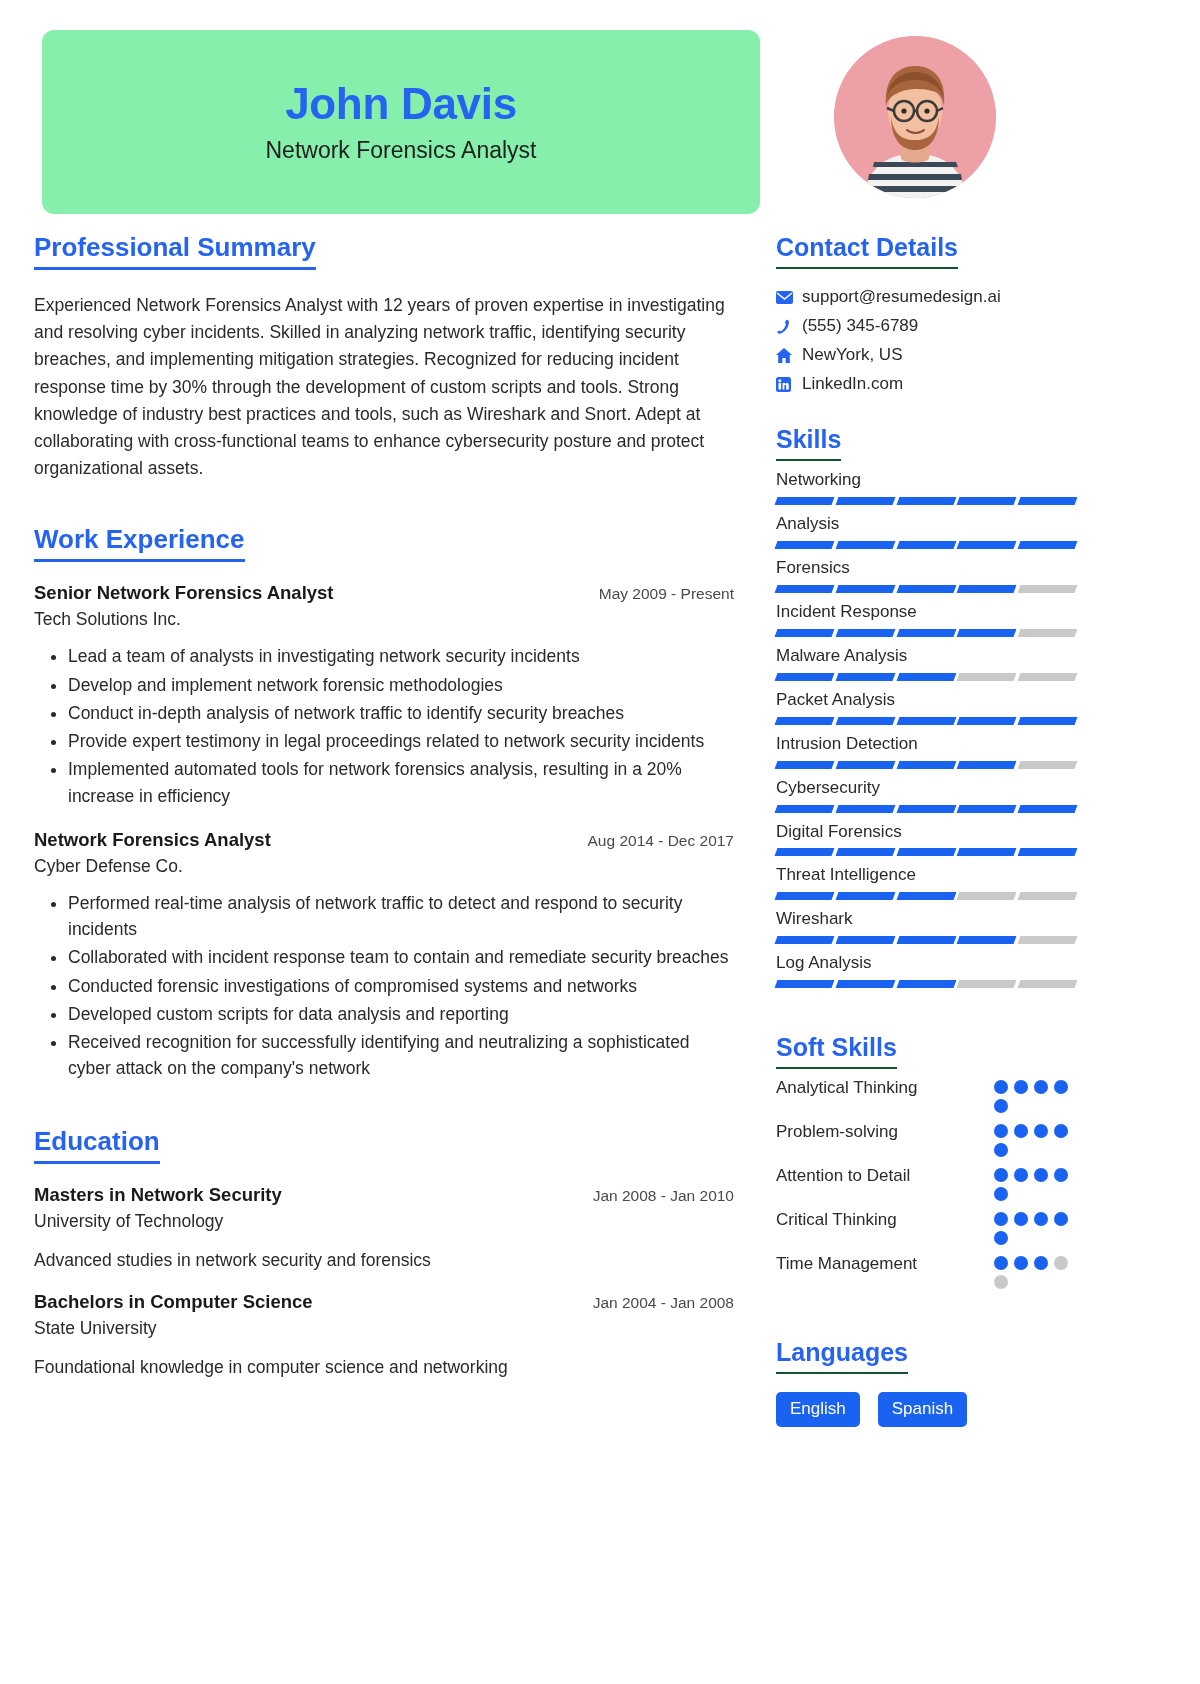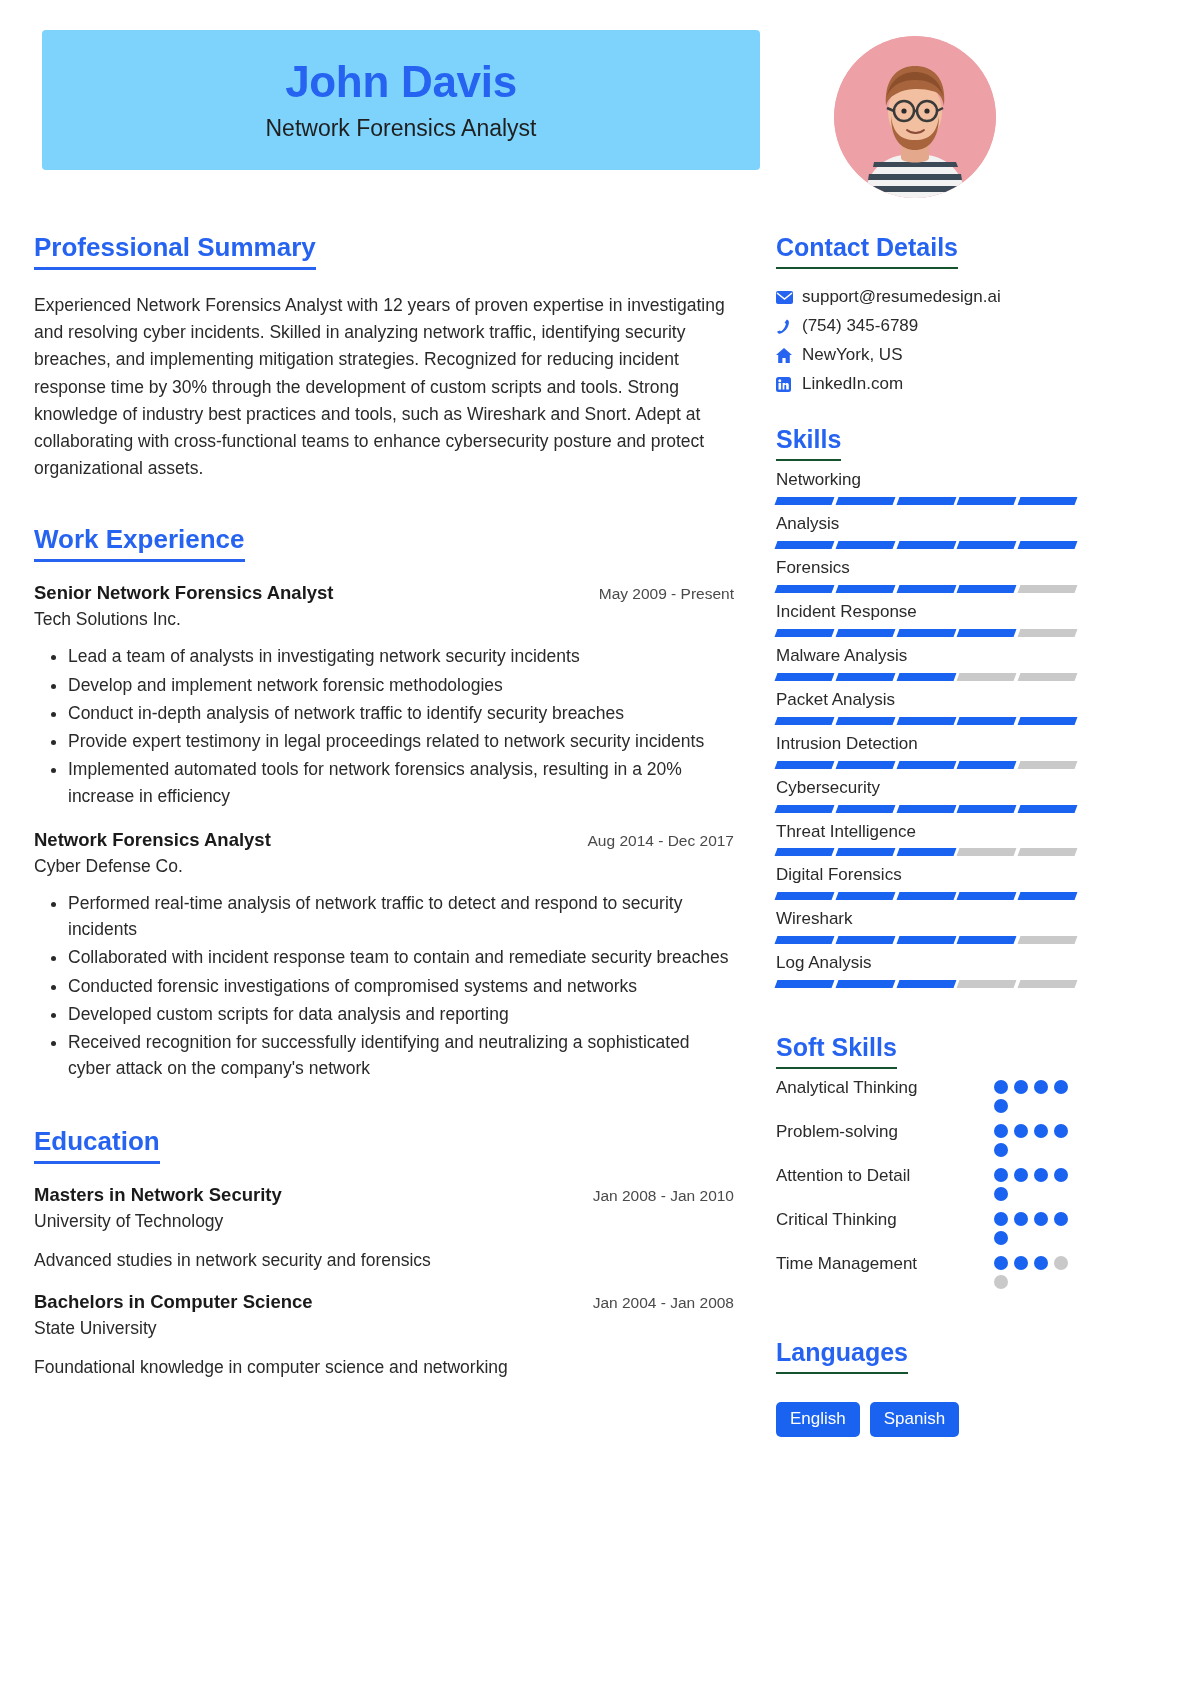--- a/index.html
+++ b/index.html
@@ -18,23 +18,23 @@
   .header-wrap {
     position: absolute;
     left: 42px; top: 30px;
     width: 1118px;
     height: 170px;
   }
   .header-band {
     position: absolute;
     left: 0; top: 0;
     width: 718px;
-    height: 140px;
-    background: #7dd3fc;
-    border-radius: 4px;
+    height: 184px;
+    background: #86efac;
+    border-radius: 12px;
     display: flex;
     flex-direction: column;
     align-items: center;
     justify-content: center;
   }
   .name {
     font-size: 44px;
     font-weight: bold;
     color: #2563f0;
     letter-spacing: -0.3px;
@@ -198,23 +198,23 @@
   }
   .dot {
     width: 14px; height: 14px;
     border-radius: 50%;
     background: #c9c9c9;
   }
   .dot.on { background: #1a62f0; }
 
   .lang-wrap { margin-top: 48px; }
   .lang-chips {
-    margin-top: 28px;
-    display: flex;
-    gap: 10px;
+    margin-top: 18px;
+    display: flex;
+    gap: 18px;
     flex-wrap: wrap;
   }
   .chip {
     background: #1a62f0;
     color: #ffffff;
     font-size: 17px;
     padding: 7px 14px;
     border-radius: 5px;
     line-height: 1.2;
   }
@@ -346,21 +346,21 @@
           </span>
           <span>support@resumedesign.ai</span>
         </div>
 
         <div class="contact-item">
           <span class="contact-icon">
             <svg width="15" height="15" viewBox="0 0 15 15">
                 <path d="M10.8 0.6 C12.6 1.2 13.4 2.6 12.6 5.6 C11.6 9.6 8.6 13.2 4.4 14.6 C2.6 15.2 1.6 14.2 1.2 12.6 L4 11.4 C4.4 12.2 5 12.4 5.8 11.8 C7.6 10.4 9.2 8 9.8 5.6 C10 4.6 9.6 4 8.6 3.8 Z" fill="#2563f0"></path>
               </svg>
           </span>
-          <span>(754) 345-6789</span>
+          <span>(555) 345-6789</span>
         </div>
 
         <div class="contact-item">
           <span class="contact-icon">
             <svg width="16" height="15" viewBox="0 0 16 15">
                 <path d="M8 0 L16 7 L13.8 7 L13.8 15 L9.6 15 L9.6 10 L6.4 10 L6.4 15 L2.2 15 L2.2 7 L0 7 Z" fill="#2563f0"></path>
               </svg>
           </span>
           <span>NewYork, US</span>
         </div>
@@ -457,37 +457,37 @@
             <div class="skill-name">Cybersecurity</div>
             <div class="skill-bar">
               <div class="seg on"></div>
               <div class="seg on"></div>
               <div class="seg on"></div>
               <div class="seg on"></div>
               <div class="seg on"></div>
             </div>
           </div>
           <div class="skill-row">
+            <div class="skill-name">Digital Forensics</div>
+            <div class="skill-bar">
+              <div class="seg on"></div>
+              <div class="seg on"></div>
+              <div class="seg on"></div>
+              <div class="seg on"></div>
+              <div class="seg on"></div>
+            </div>
+          </div>
+          <div class="skill-row">
             <div class="skill-name">Threat Intelligence</div>
             <div class="skill-bar">
               <div class="seg on"></div>
               <div class="seg on"></div>
               <div class="seg on"></div>
               <div class="seg"></div>
               <div class="seg"></div>
-            </div>
-          </div>
-          <div class="skill-row">
-            <div class="skill-name">Digital Forensics</div>
-            <div class="skill-bar">
-              <div class="seg on"></div>
-              <div class="seg on"></div>
-              <div class="seg on"></div>
-              <div class="seg on"></div>
-              <div class="seg on"></div>
             </div>
           </div>
           <div class="skill-row">
             <div class="skill-name">Wireshark</div>
             <div class="skill-bar">
               <div class="seg on"></div>
               <div class="seg on"></div>
               <div class="seg on"></div>
               <div class="seg on"></div>
               <div class="seg"></div>

